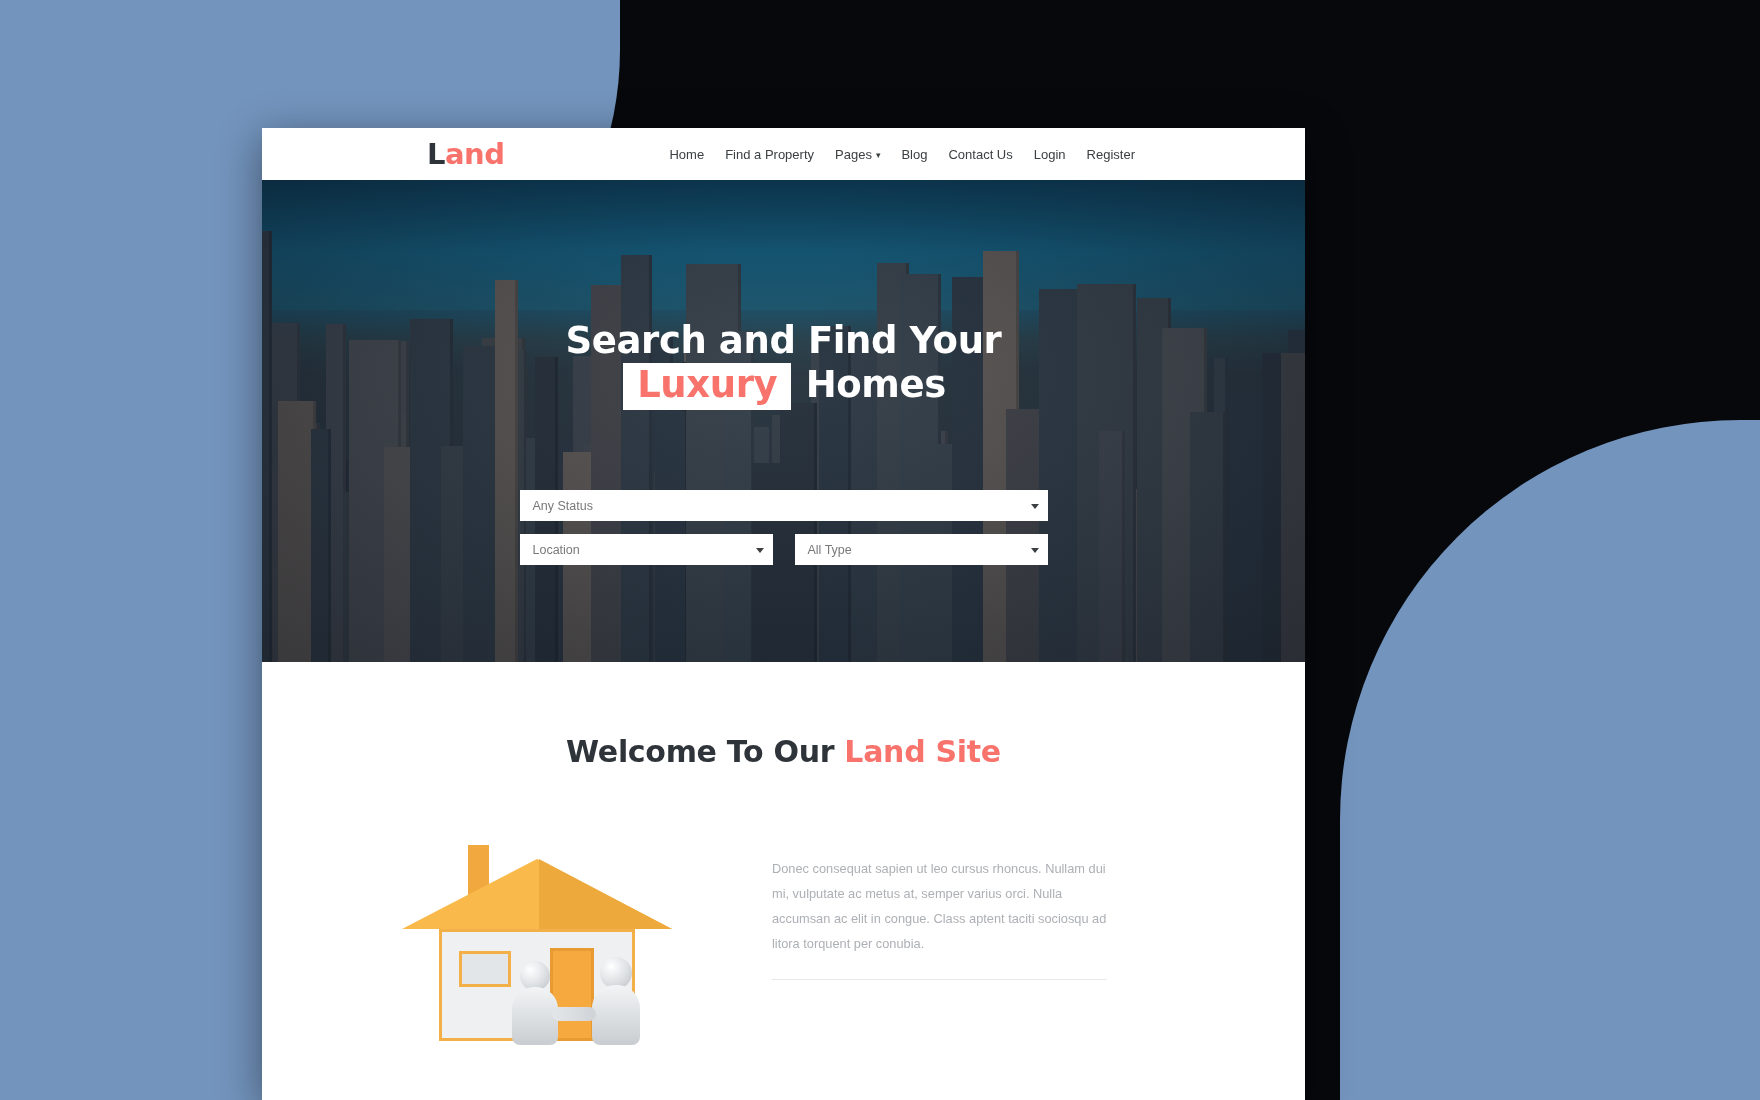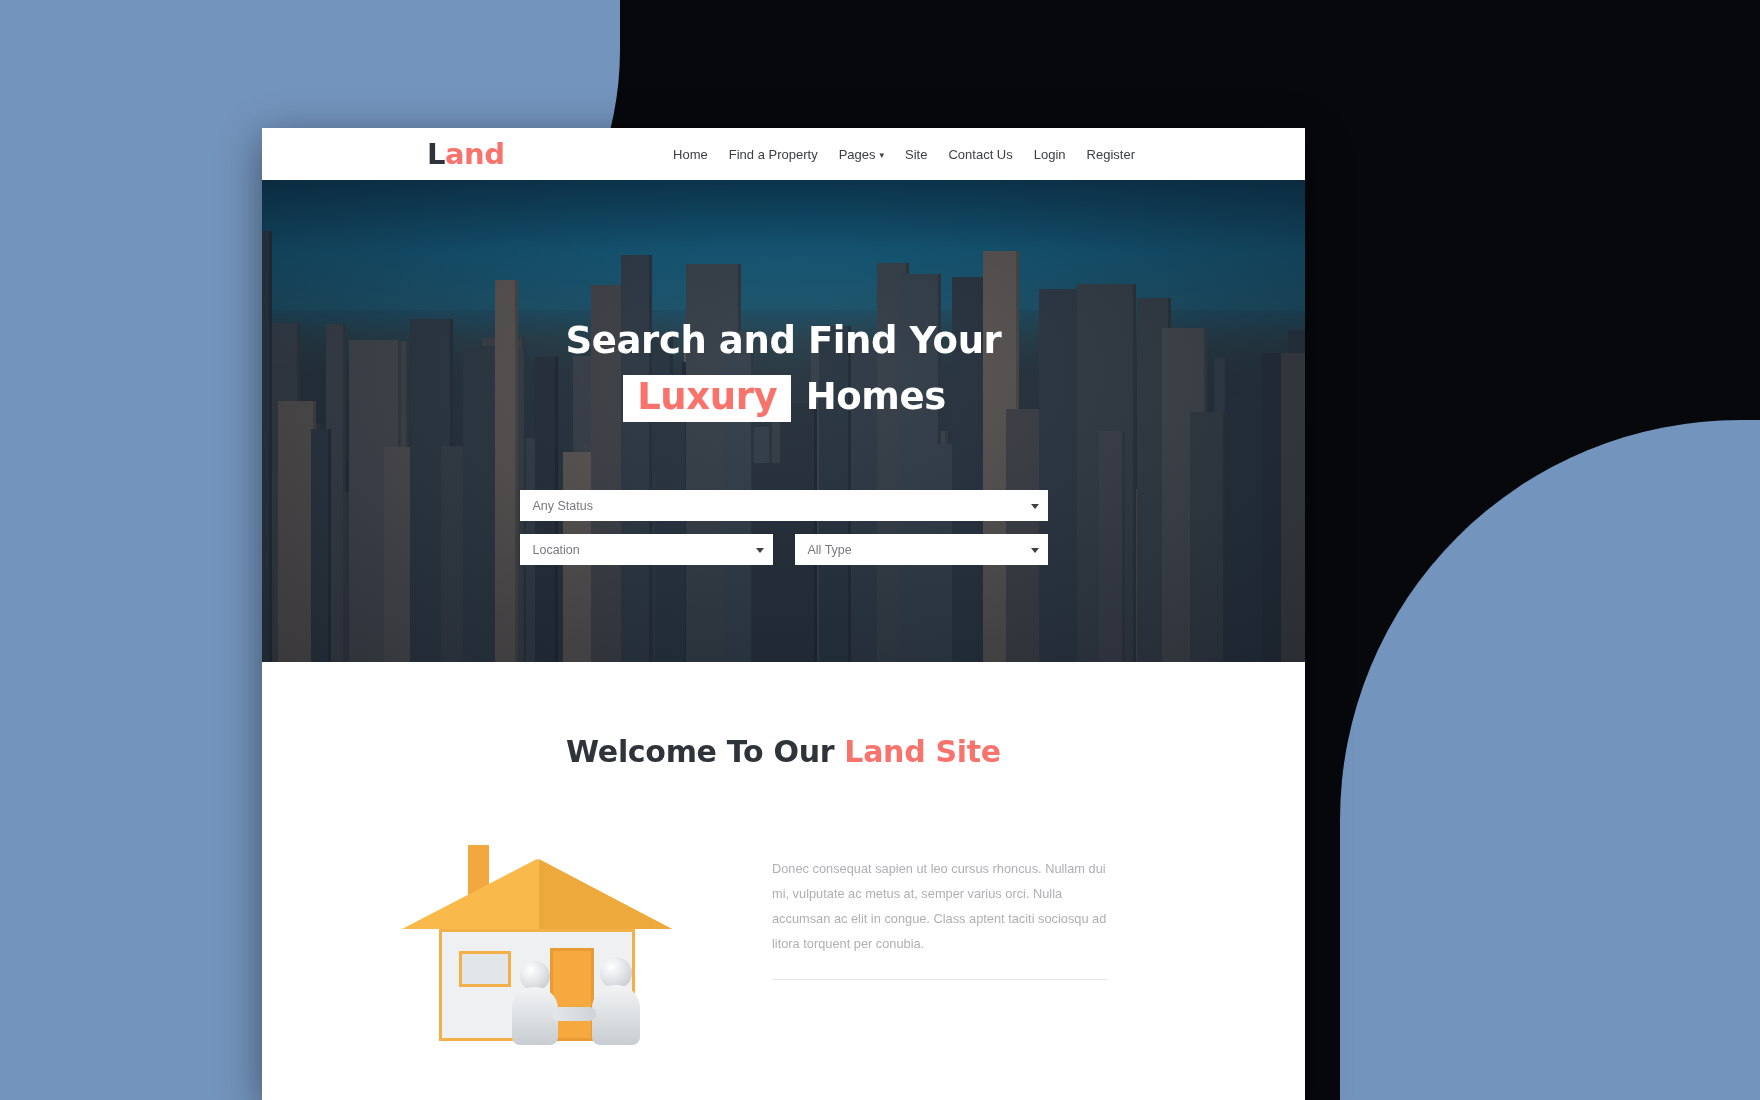--- a/index.html
+++ b/index.html
@@ -167,21 +167,21 @@
     letter-spacing: -.4px;
     max-width: 620px;
     margin: 0 auto;
   }
   .hero-badge {
     background: #fff;
     color: #f8736c;
     padding: 2px 14px 5px;
     display: inline-block;
     line-height: 1.06;
-    margin: 12px 2px;
+    margin: 0 2px;
   }
   .hero-sub {
     margin-top: 15px;
     font-size: 14.5px;
     color: #eceff2;
     font-weight: 400;
   }
 
   
   .search-wrap {
@@ -370,21 +370,21 @@
             <span>Home</span>
           </a>
         <a href="#">
             <span>Find a Property</span>
           </a>
         <a href="#">
             <span>Pages</span>
             <span class="caret">▾</span>
           </a>
         <a href="#">
-            <span>Site</span>
+            <span>Blog</span>
           </a>
         <a href="#">
             <span>Contact Us</span>
           </a>
         <a href="#">
             <span>Login</span>
           </a>
         <a href="#">
             <span>Register</span>
           </a>

